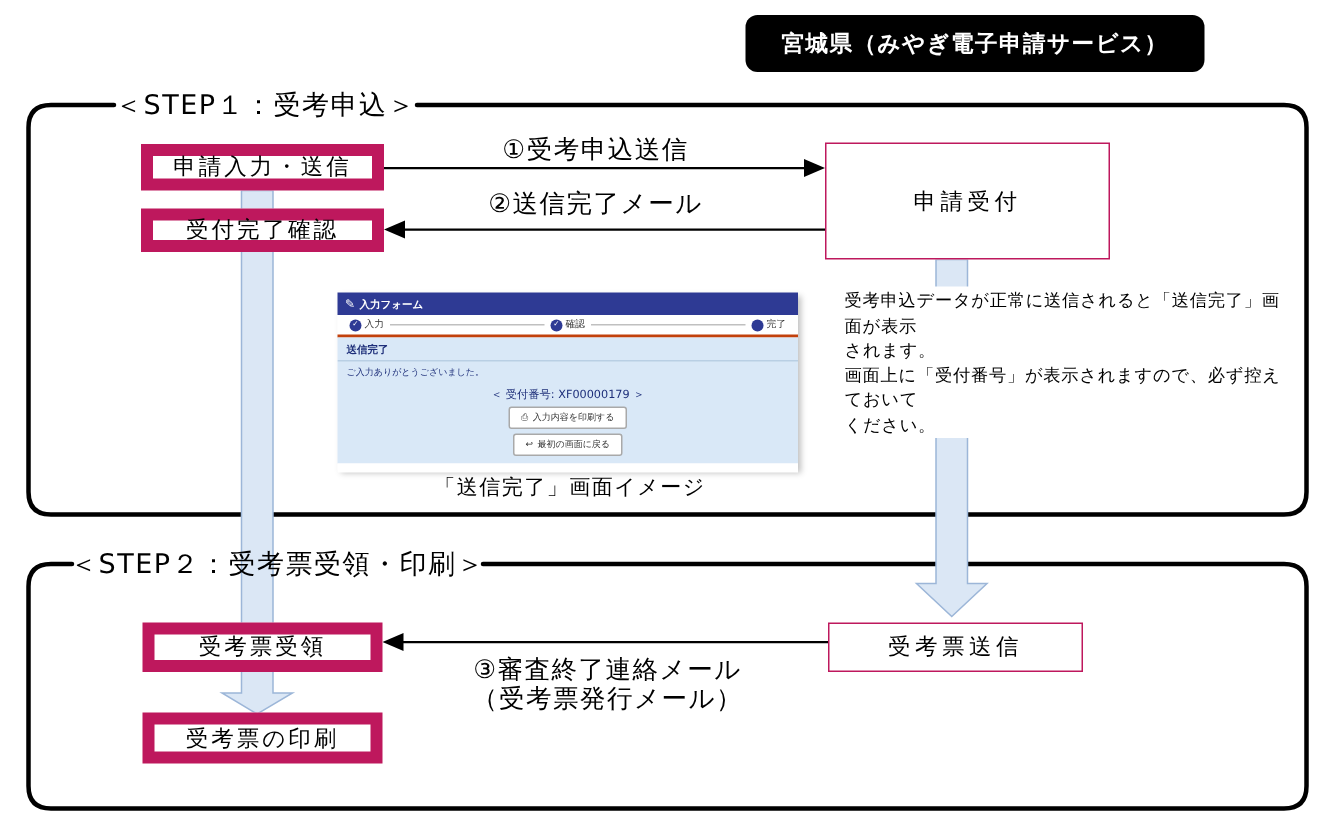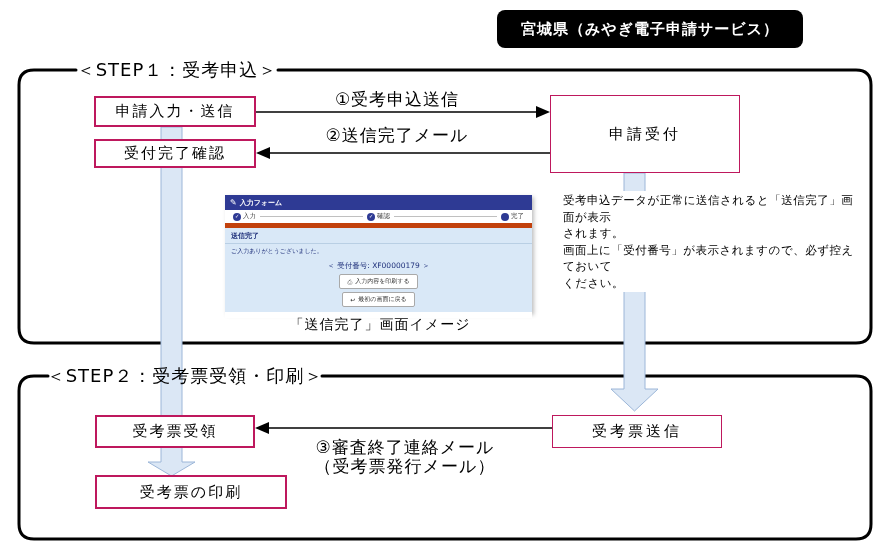--- a/index.html
+++ b/index.html
@@ -14,21 +14,21 @@
     display:flex;align-items:center;justify-content:center;
     font-size:15px;font-weight:bold;letter-spacing:1px;
   }
   
   .step-title{
     position:absolute;z-index:3;display:flex;align-items:center;justify-content:center;
     font-size:18px;font-weight:500;letter-spacing:1px;white-space:nowrap;
   }
   
   .pbox{
-    position:absolute;z-index:3;background:#fff;border:2px solid #be185d;
+    position:absolute;z-index:3;background:#fff;border:8px solid #be185d;
     display:flex;align-items:center;justify-content:center;
     font-size:15px;letter-spacing:2px;box-sizing:border-box;
   }
   .pbox.thin{border-width:1.5px;letter-spacing:3px;}
   
   .arrow-label{
     position:absolute;z-index:3;text-align:center;font-size:17px;letter-spacing:1px;white-space:nowrap;
   }
   
   .note{
@@ -40,21 +40,21 @@
     position:absolute;z-index:3;width:307px;height:118px;background:#fff;
     box-shadow:2px 2px 4px rgba(0,0,0,0.25);font-family:"DejaVu Sans","Liberation Sans",sans-serif;
   }
   .shot-header{
     height:15px;background:var(--shot-navy,#2e3a94);color:#fff;display:flex;align-items:center;
     padding:0 5px;font-size:7px;font-weight:bold;gap:3px;
   }
   .shot-header .pencil{font-size:8px;line-height:8px;}
   .shot-steps{
     height:13px;background:#fff;display:flex;align-items:center;padding:0 8px;
-    border-bottom:5px solid #c2410c;
+    border-bottom:2px solid #c2410c;
   }
   .shot-step{display:flex;align-items:center;gap:2px;font-size:6.5px;color:#333;}
   .shot-dot{
     width:8px;height:8px;border-radius:50%;background:var(--shot-navy,#2e3a94);color:#fff;
     display:flex;align-items:center;justify-content:center;font-size:5px;line-height:5px;
   }
   .shot-line{flex:1;border-top:1px solid #c0c0c0;margin:0 4px;}
   .shot-body{height:84px;background:var(--shot-bg,#d9e8f7);overflow:hidden;}
   .shot-h1{
     font-size:7px;font-weight:bold;color:var(--shot-text,#1e2f7a);
@@ -155,21 +155,21 @@
           <span>最初の画面に戻る</span>
         </span>
       </div>
     </div>
     <div class="shot-footer"></div>
   </div>
 
   <div class="caption" style="left:260px;top:316px;width:240px;">「送信完了」画面イメージ</div>
 
   <div class="pbox" style="left:95px;top:415px;width:160px;height:33px;">受考票受領</div>
-  <div class="pbox" style="left:95px;top:475px;width:192px;height:34px;">受考票の印刷</div>
+  <div class="pbox" style="left:95px;top:475px;width:160px;height:34px;">受考票の印刷</div>
   <div class="pbox thin" style="left:552px;top:415px;width:170px;height:33px;">受考票送信</div>
 
   <div class="arrow-label" style="left:300px;top:438px;width:210px;line-height:19px;">
     <div>③審査終了連絡メール</div>
     <div>（受考票発行メール）</div>
   </div>
 
 </div>
 
 </body></html>

